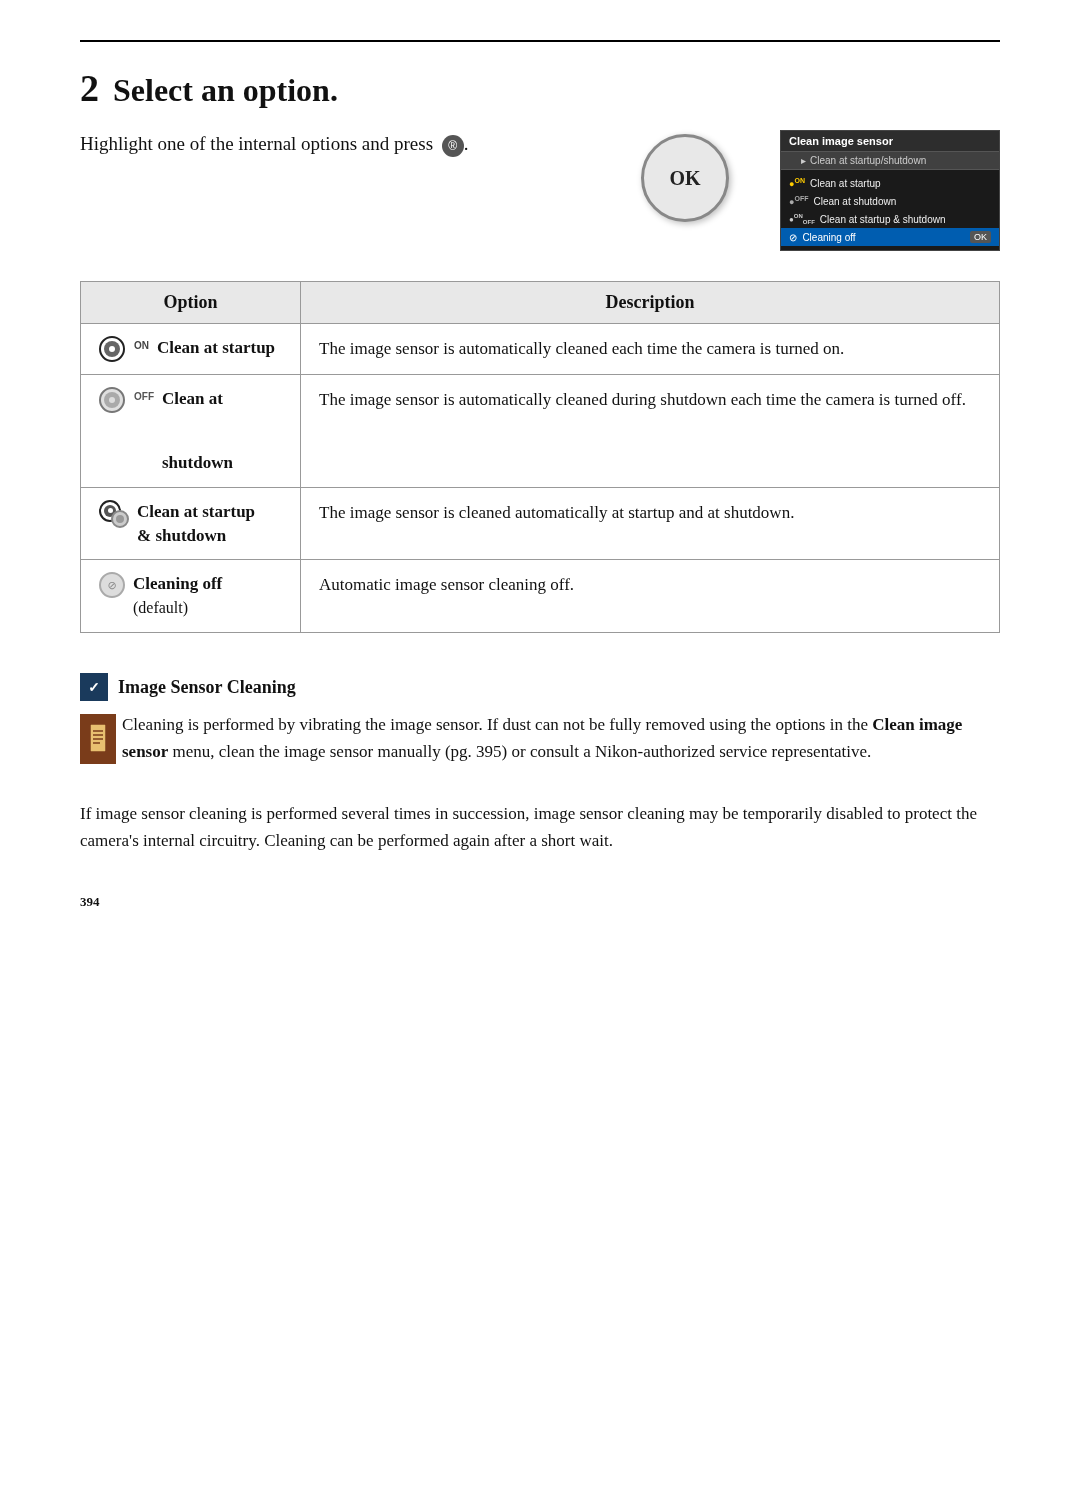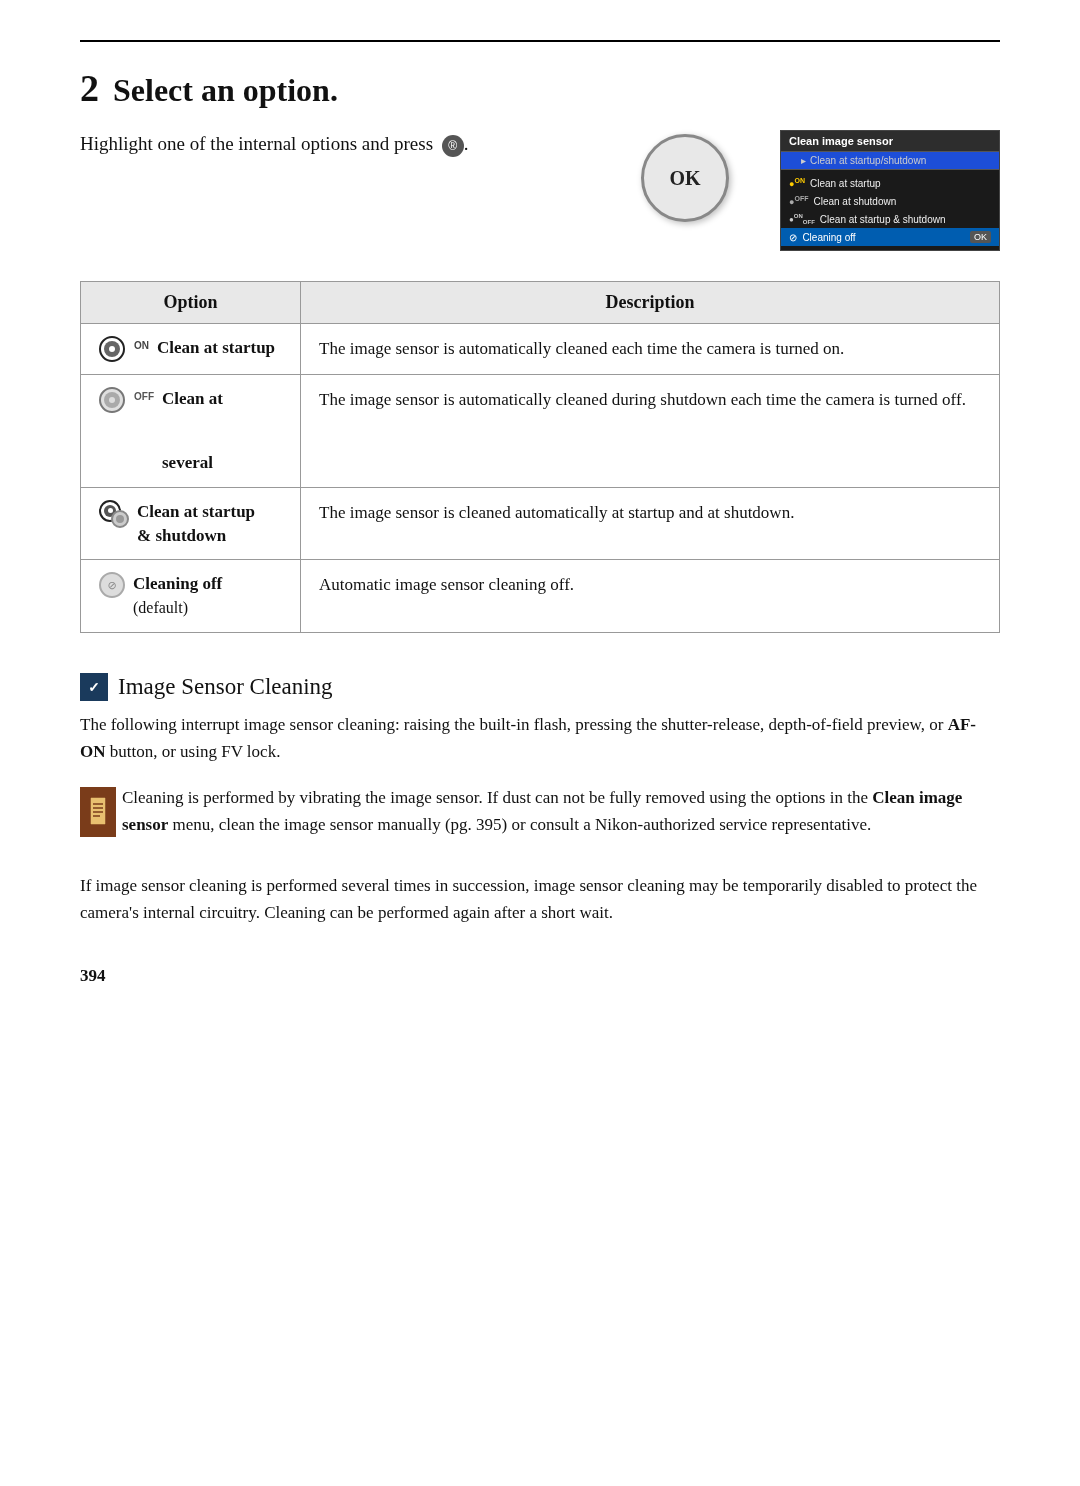--- a/index.html
+++ b/index.html
@@ -82,21 +82,21 @@
     }
 
     .camera-menu-title {
       background: #2d2d2d;
       padding: 4px 8px;
       font-weight: bold;
       font-size: 11px;
       border-bottom: 1px solid #555;
     }
     .camera-menu-subtitle {
-      background: #1d4ed8;
+      background: #404040;
       padding: 3px 8px 3px 20px;
       font-size: 10px;
       color: #ccc;
       border-bottom: 1px solid #555;
     }
 
     .camera-menu-items {
       padding: 4px 0;
     }
 
@@ -256,22 +256,22 @@
       color: #fff;
       display: flex;
       align-items: center;
       justify-content: center;
       font-size: 14px;
       font-weight: bold;
       flex-shrink: 0;
     }
 
     .note-title {
-      font-weight: normal;
-      font-size: 23px;
+      font-weight: bold;
+      font-size: 18px;
     }
 
     .note-body {
       font-size: 17px;
       line-height: 1.6;
       margin-bottom: 18px;
     }
 
     .note-body strong {
       font-weight: bold;
@@ -291,21 +291,21 @@
       color: #e8c070;
       display: flex;
       align-items: center;
       justify-content: center;
       font-size: 22px;
       flex-shrink: 0;
       margin-top: 2px;
     }
 
     .page-number {
-      font-size: 17px;
+      font-size: 13px;
       font-weight: bold;
       margin-top: 40px;
     }
   </style>
 </head>
 <body>
 
 <div class="top-rule"></div>
 
 <div class="step-heading">
@@ -386,21 +386,21 @@
           <div class="on-icon">
             <div class="outer-ring" style="border-color:#777; background:#e0e0e0;">
               <div class="inner-ring" style="background:#aaa;">
                 <div class="inner-dot-sm" style="background:#ddd;"></div>
               </div>
             </div>
           </div>
           <span style="font-size:10px; font-family:Arial,sans-serif; font-weight:bold; color:#555; vertical-align:super; margin-left:1px; margin-top:2px;">OFF</span>
           <div style="display:flex;flex-direction:column;gap:40px;">
             <span class="option-label">Clean at</span>
-            <span class="option-label">several</span>
+            <span class="option-label">shutdown</span>
           </div>
         </div>
       </td>
       <td>The image sensor is automatically cleaned during shutdown each time the camera is turned off.</td>
     </tr>
 
     <tr>
       <td>
         <div class="option-cell">
           <div class="double-icon">
@@ -436,23 +436,20 @@
     </tr>
   </tbody>
 </table>
 
 <div class="note-section">
   <div class="note-header">
     <div class="note-icon-box">✓</div>
     <span class="note-title">Image Sensor Cleaning</span>
   </div>
 
-  <p class="note-body">
-    The following interrupt image sensor cleaning: raising the built-in flash, pressing the shutter-release, depth-of-field preview, or <strong>AF-ON</strong> button, or using FV lock.
-  </p>
 
   <div class="tip-row">
     <div class="tip-icon-box">
       <svg width="22" height="32" viewBox="0 0 22 32" fill="none">
         <path d="M4 2 L18 2 L18 28 L4 28 Z" fill="#e8c070" stroke="#e8c070" stroke-width="0.5"></path>
         <line x1="6" y1="8" x2="16" y2="8" stroke="#7a3c1a" stroke-width="1.5"></line>
         <line x1="6" y1="12" x2="16" y2="12" stroke="#7a3c1a" stroke-width="1.5"></line>
         <line x1="6" y1="16" x2="16" y2="16" stroke="#7a3c1a" stroke-width="1.5"></line>
         <line x1="6" y1="20" x2="13" y2="20" stroke="#7a3c1a" stroke-width="1.5"></line>
       </svg>

